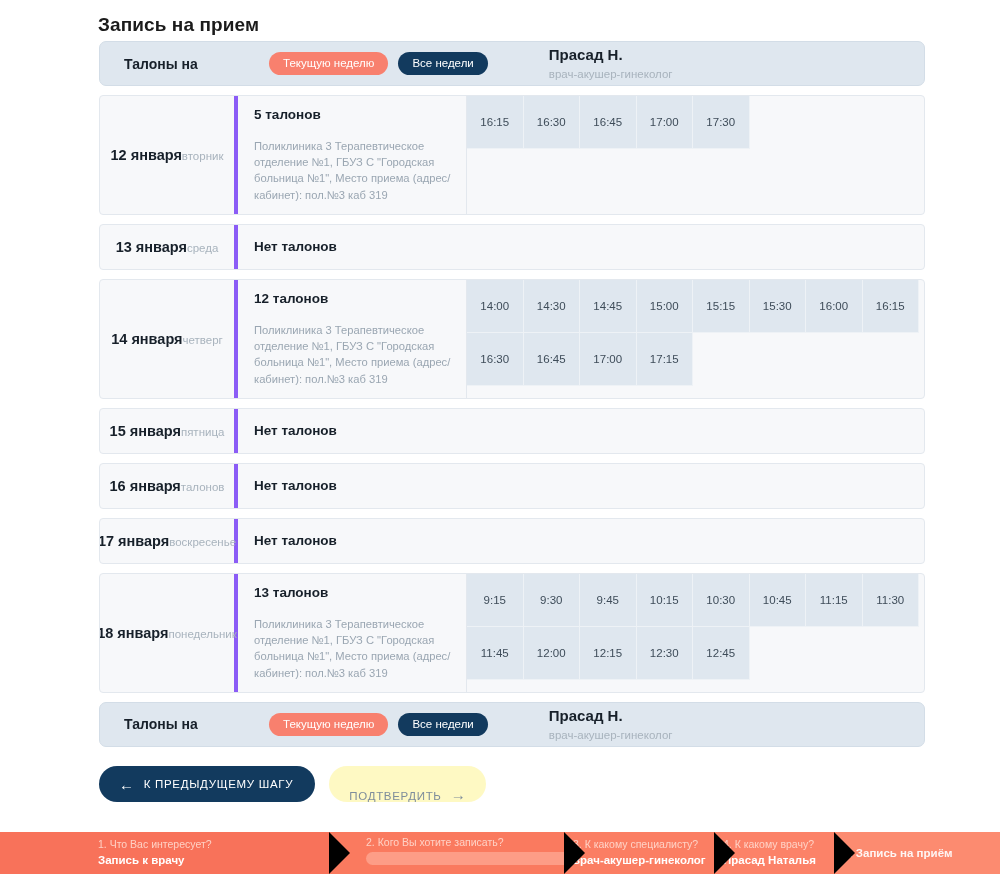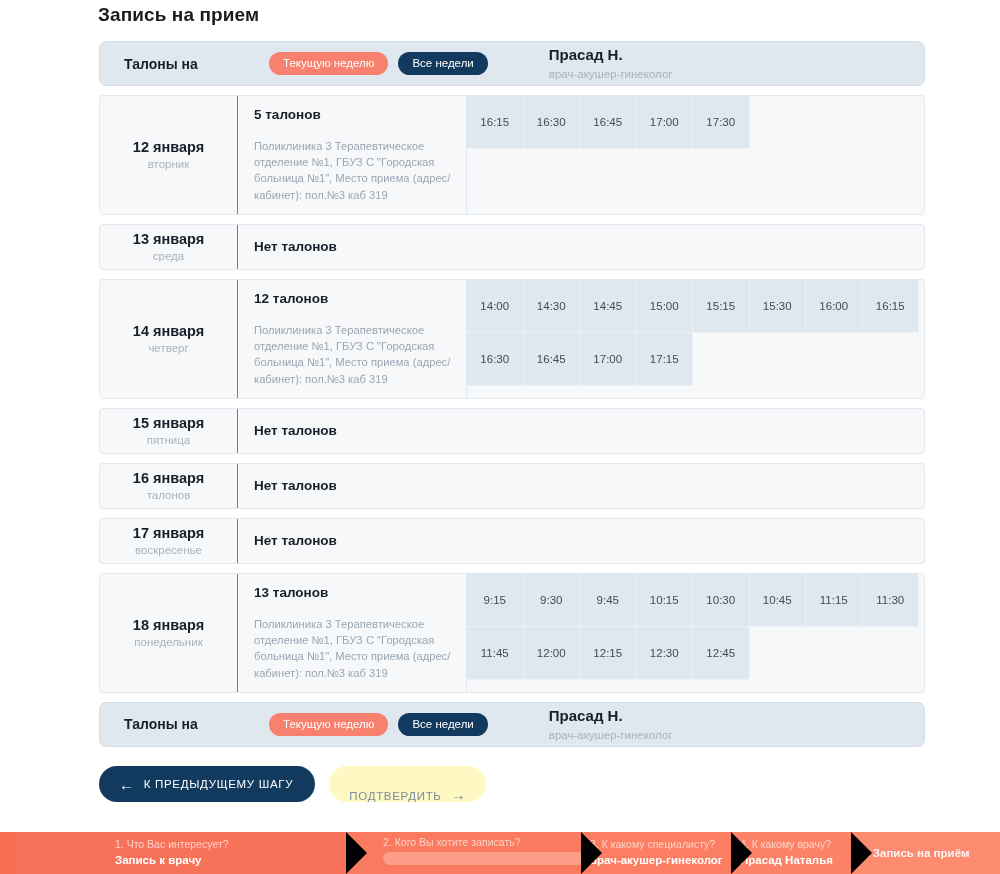--- a/index.html
+++ b/index.html
@@ -11,21 +11,21 @@
     font-family: "Liberation Sans", "DejaVu Sans", sans-serif;
     overflow: hidden;
   }
   .page {
     position: relative;
     width: 1000px; height: 874px;
     background: #ffffff;
   }
   .page-title {
     position: absolute;
-    left: 98px; top: 4px;
+    left: 98px; top: 14px;
     font-size: 19px;
     font-weight: bold;
     color: #1b1b1b;
     letter-spacing: 0.1px;
   }
   .content {
     position: absolute;
     left: 99px; top: 41px;
     width: 826px;
   }
@@ -83,23 +83,23 @@
     background: #f7f8fa;
     border: 1px solid #e3e8ee;
     border-radius: 4px;
     margin-top: 9px;
     overflow: hidden;
     min-height: 46px;
   }
   .day-col {
     width: 138px;
     flex: none;
-    border-right: 1px solid #8b5cf6;
-    display: flex;
-    flex-direction: column;
+    border-right: 4px solid #8b5cf6;
+    display: flex;
+    flex-direction: row;
     justify-content: center;
     align-items: center;
     padding: 6px 4px;
   }
   .day-date {
     font-size: 14.5px;
     font-weight: bold;
     color: #17202a;
     white-space: nowrap;
   }
@@ -386,21 +386,21 @@
       <span class="arrow">←</span>
       <span>К ПРЕДЫДУЩЕМУ ШАГУ</span>
     </button>
     <button class="btn btn-confirm">
       <span>ПОДТВЕРДИТЬ</span>
       <span class="arrow">→</span>
     </button>
   </div>
 
   <div class="stepper" id="stepper">
-      <div class="step done first" style="width: 330px; margin-left: 17px;">
+      <div class="step done first" style="width: 330px;">
         <div class="step-inner">
           <div class="step-q">1. Что Вас интересует?</div>
           <div class="step-a">Запись к врачу</div>
         </div>
         <div class="chev">
           <svg width="21" height="42" viewBox="0 0 21 42">
             <polygon points="0,0 21,21 0,42" fill=""></polygon>
           </svg>
         </div>
       </div>

